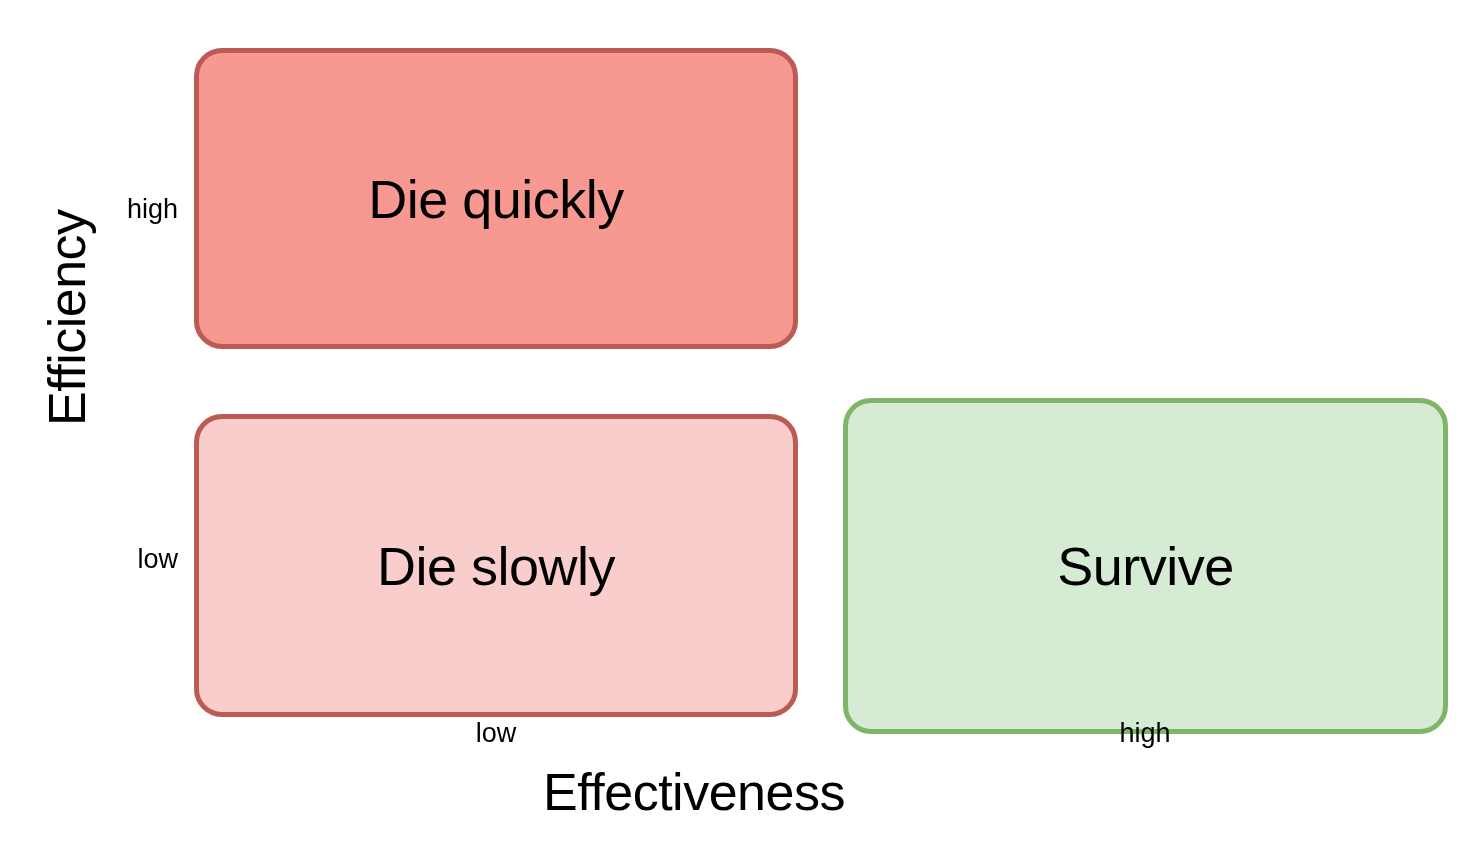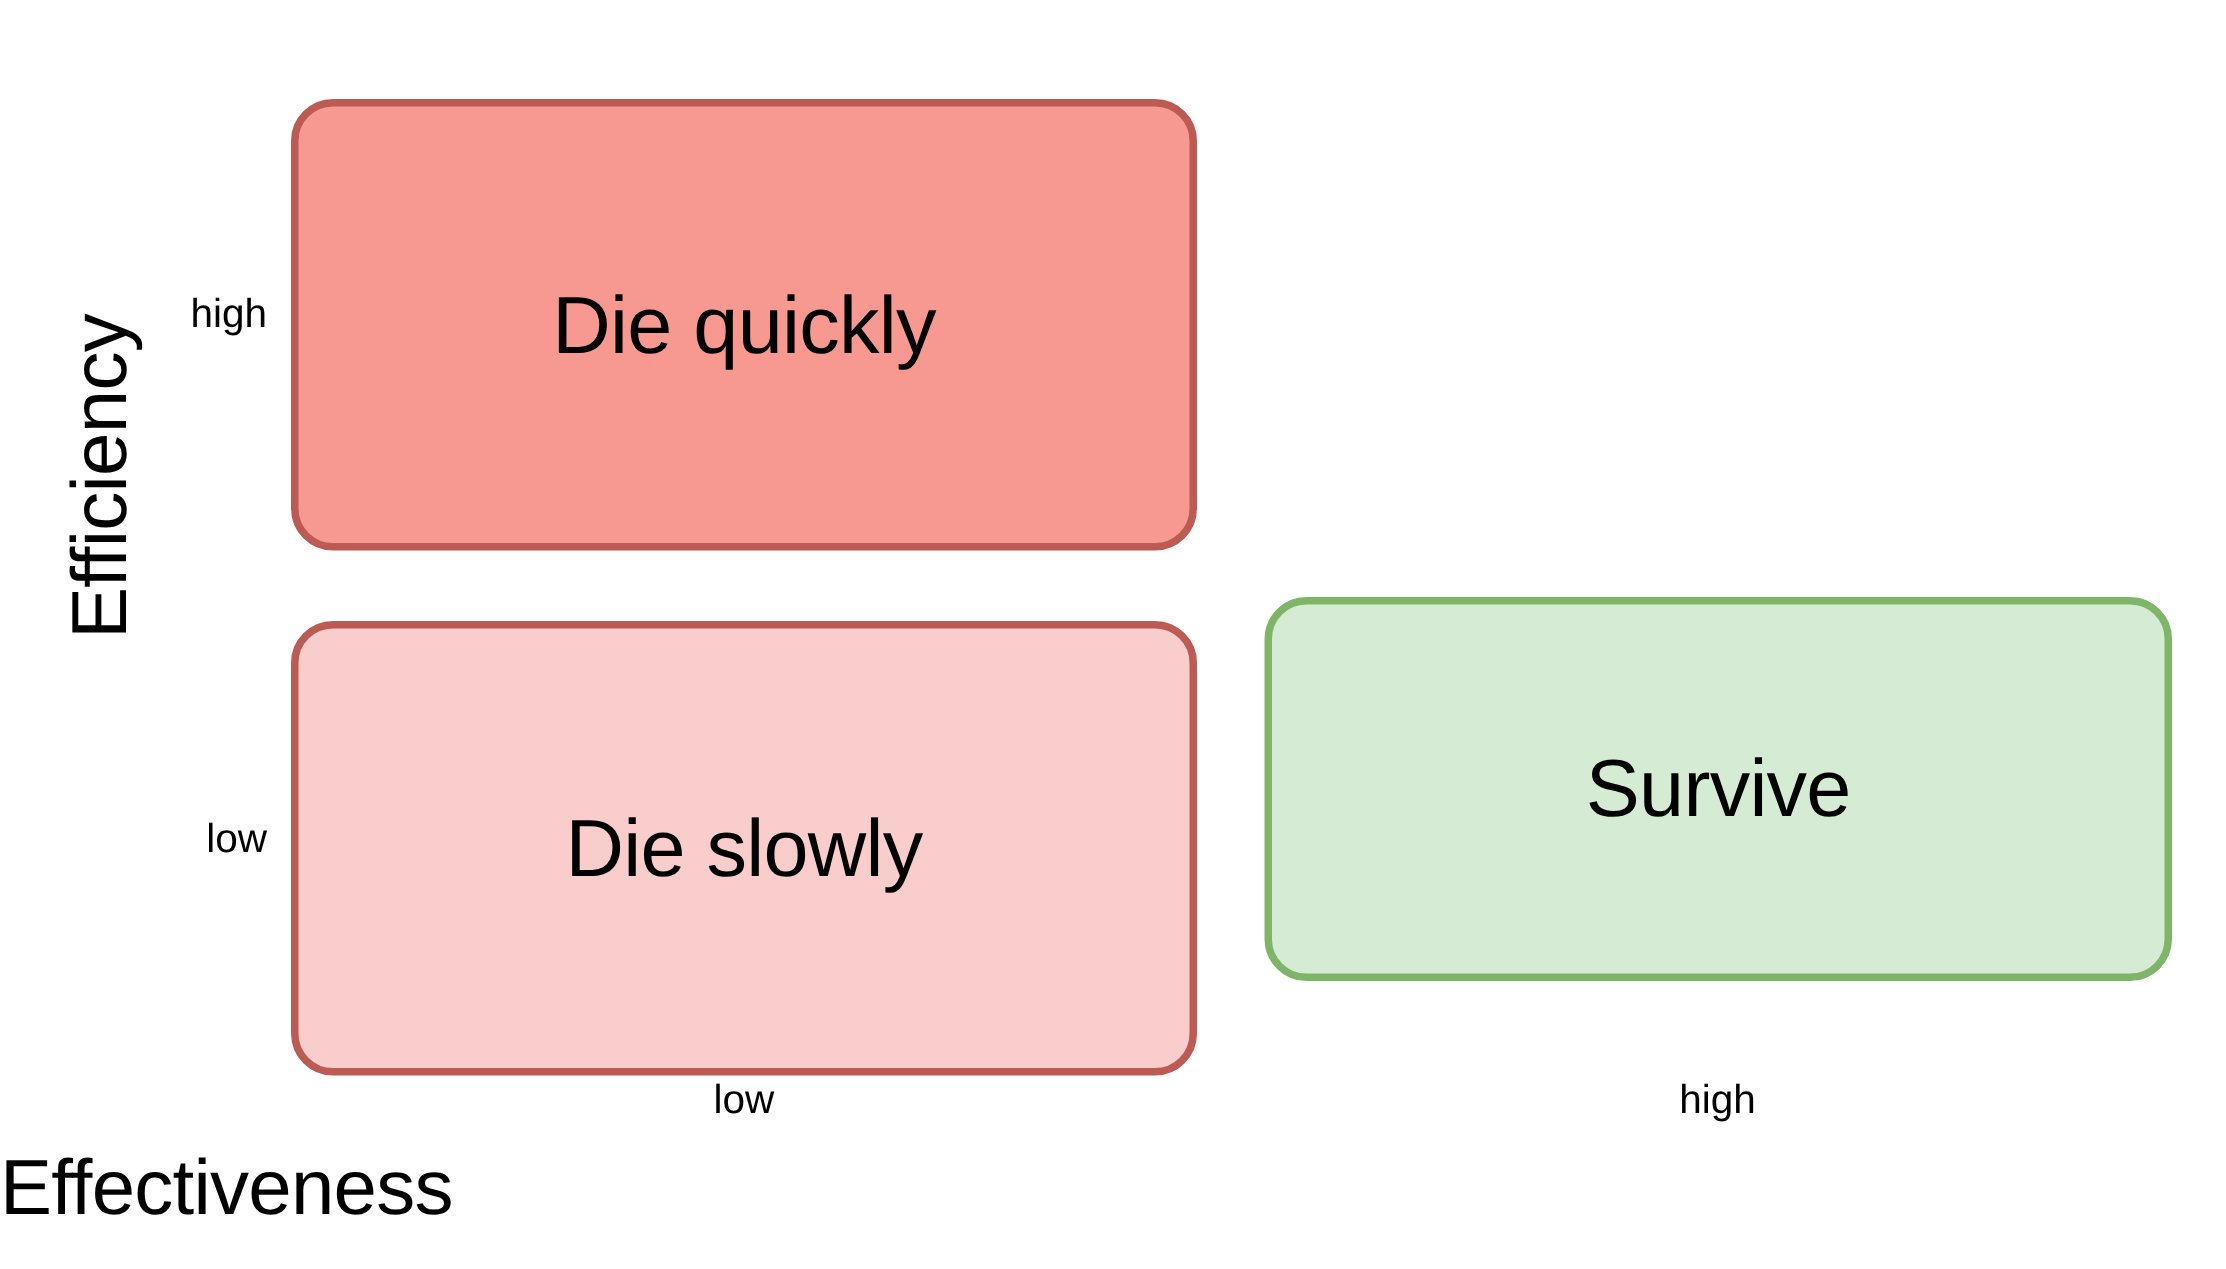--- a/index.html
+++ b/index.html
@@ -47,21 +47,21 @@
   }
   .y-tick-high { left: 58px; top: 196px; }
   .y-tick-low  { left: 58px; top: 546px; }
 
   
   .x-axis-title {
     position: absolute;
     left: 0;
     top: 766px;
     width: 1388px;
-    text-align: left;
+    text-align: center;
     font-size: 52px;
     line-height: 1;
     letter-spacing: -0.5px;
     white-space: nowrap;
   }
   .x-tick {
     position: absolute;
     top: 720px;
     width: 200px;
     text-align: center;
@@ -88,34 +88,34 @@
     line-height: 1;
     color: #000000;
     letter-spacing: -0.5px;
     white-space: nowrap;
     text-align: center;
   }
 
   #q-die-quickly { left: 194px; top: 48px;  width: 604px; height: 301px; }
   #q-thrive      { left: 843px; top: 48px;  width: 605px; height: 301px; }
   #q-die-slowly  { left: 194px; top: 398px; width: 604px; height: 303px; }
-  #q-survive     { left: 843px; top: 398px; width: 605px; height: 256px; }
+  #q-survive     { left: 843px; top: 398px; width: 605px; height: 336px; }
 </style>
 </head>
 <body style="background: rgb(255, 255, 255); color: rgb(0, 0, 0);">
 
 <div id="canvas" style="background: rgb(255, 255, 255);">
 
   <div class="y-axis-title">Efficiency</div>
 
   <div class="y-tick y-tick-high">high</div>
 
   <div class="y-tick y-tick-low">low</div>
 
-  <div class="quadrant" id="q-die-quickly" style="background-color: rgb(247, 152, 145); border-color: rgb(188, 90, 84); margin-top: 18px;">
+  <div class="quadrant" id="q-die-quickly" style="background-color: rgb(247, 152, 145); border-color: rgb(188, 90, 84);">
     <span class="q-label">Die quickly</span>
   </div>
 
 
   <div class="quadrant" id="q-die-slowly" style="background-color: rgb(248, 205, 203); border-color: rgb(188, 90, 84); margin-top: 16px;">
     <span class="q-label">Die slowly</span>
   </div>
 
   <div class="quadrant" id="q-survive" style="background-color: rgb(213, 235, 211); border-color: rgb(127, 181, 105);">
     <span class="q-label">Survive</span>

